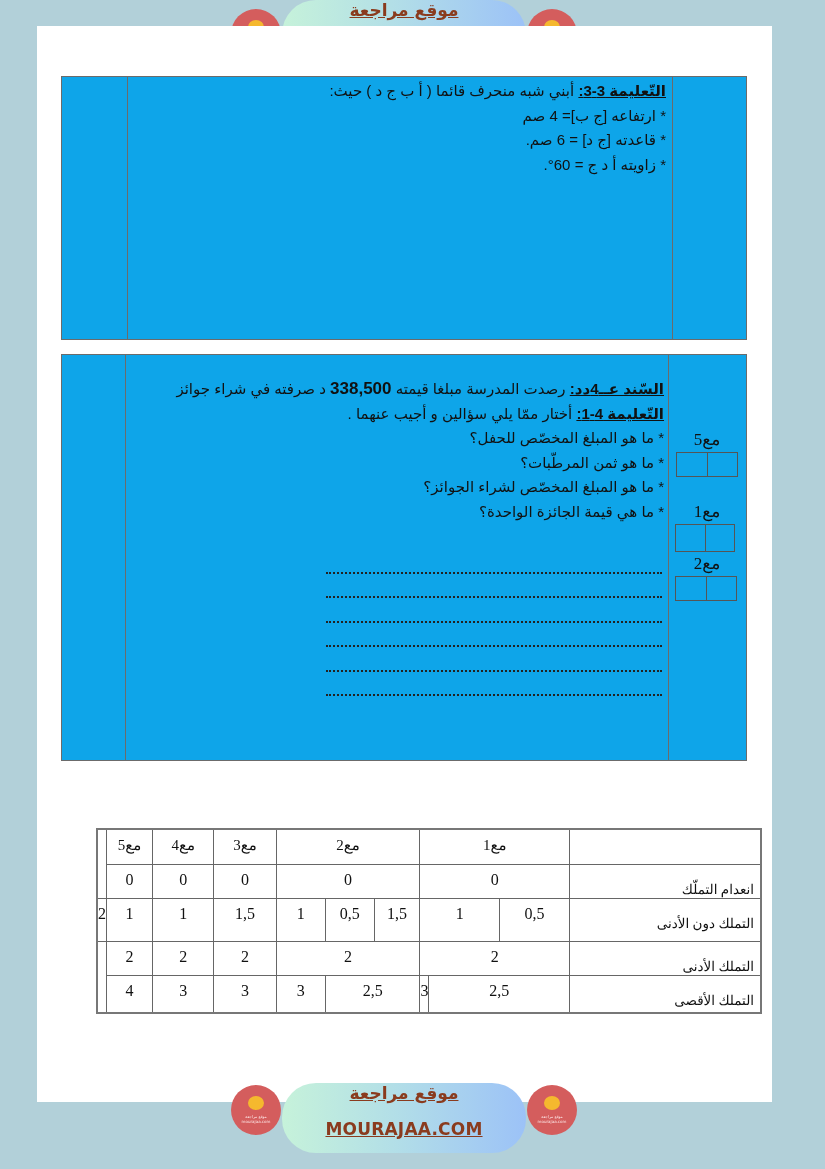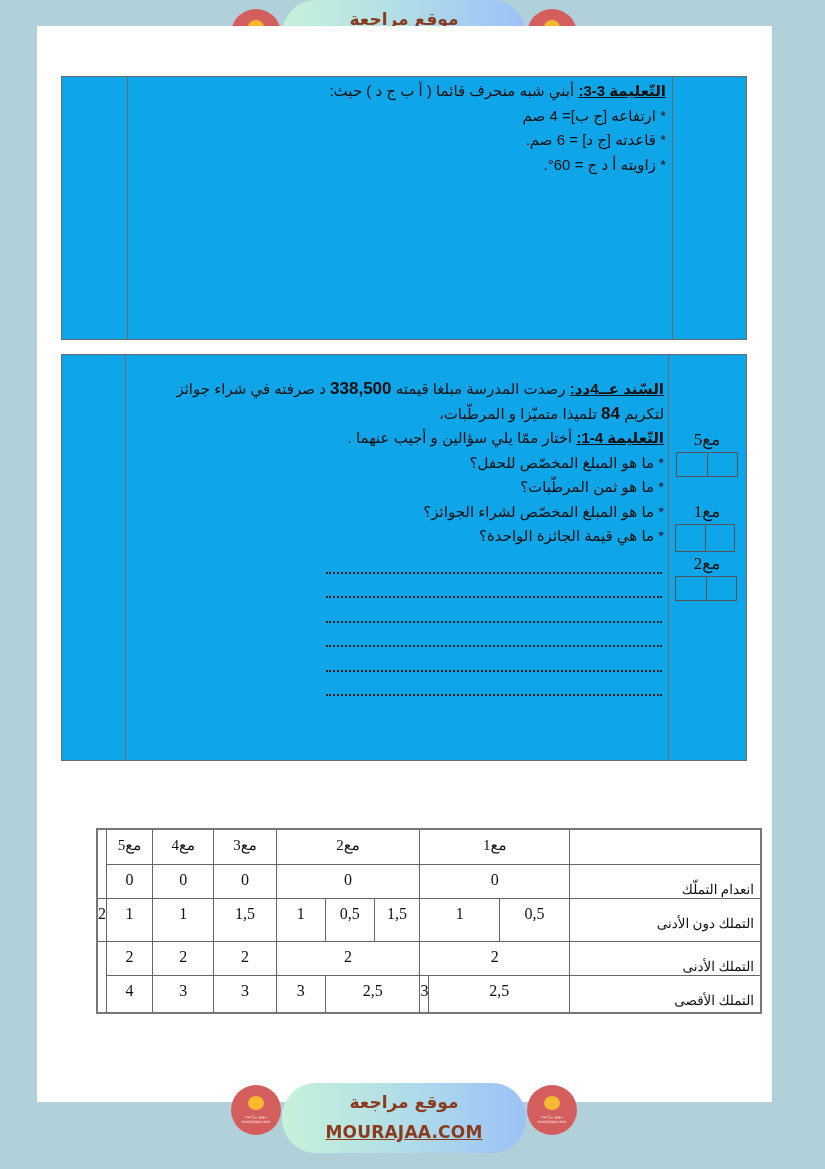--- a/index.html
+++ b/index.html
@@ -21,22 +21,22 @@
   .pill {
     position: absolute; left: 282px; width: 244px; height: 68px; top: 0;
     border-radius: 34px;
     background: linear-gradient(90deg, #c6f2da 0%, #b3dfe7 45%, #9cc2f7 100%);
     text-align: center;
     color: #8a3b1e;
     font-family: "DejaVu Sans", sans-serif;
     font-weight: bold;
   }
   .banner.bottom .pill { left: 282px; height: 70px; }
-  .pill .ar { display: block; font-size: 17px; padding-top: 9px; direction: rtl; }
-  .pill .en { display: block; font-size: 17px; margin-top: 10px; text-decoration: underline; letter-spacing: 0.2px; }
+  .pill .ar { display: block; font-size: 17px; text-decoration: underline; direction: rtl; }
+  .pill .en { display: block; font-size: 17px; margin-top: 16px; text-decoration: underline; letter-spacing: 0.2px; }
   .badge {
     position: absolute; width: 50px; height: 50px; border-radius: 50%;
     background: #d45d5d; top: 9px;
   }
   .badge.l { left: 231px; }
   .badge.r { left: 527px; }
   .banner.bottom .badge { top: 2px; }
   .badge .book {
     position: absolute; left: 17px; top: 11px; width: 16px; height: 14px; border-radius: 50%;
     background: #f5b82e;
@@ -99,21 +99,20 @@
     <div class="line">* قاعدته [ج د] = 6 صم.</div>
     <div class="line">* زاويته أ د ج = 60°.</div>
   </div>
 </div>
 
 <div class="box" style="left:61px; top:354px; width:686px; height:407px;">
   <div class="vline" style="left:63px;"></div>
   <div class="vline" style="left:606px;"></div>
   <div class="content" style="right:82px; top:22px; width:525px;">
     <div class="line"><span class="u">السّند عــ4دد:</span><span> رصدت المدرسة مبلغا قيمته </span><span class="b">338,500</span><span> د  صرفته في شراء جوائز</span></div>
-    <div class="line"><span>لتكريم </span><span class="b">84</span><span> تلميذا متميّزا و المرطّبات،</span></div>
     <div class="line"><span class="u">التّعليمة 4-1:</span><span> أختار ممّا يلي سؤالين و أجيب عنهما .</span></div>
     <div class="line">* ما هو المبلغ المخصّص للحفل؟</div>
     <div class="line">* ما هو ثمن المرطّبات؟</div>
     <div class="line">* ما هو المبلغ المخصّص لشراء الجوائز؟</div>
     <div class="line">* ما هي قيمة الجائزة الواحدة؟</div>
   </div>
   <div style="position:absolute; left:264px; width:336px; top:194px;">
     <div class="dots"></div>
     <div class="dots"></div>
     <div class="dots"></div>

